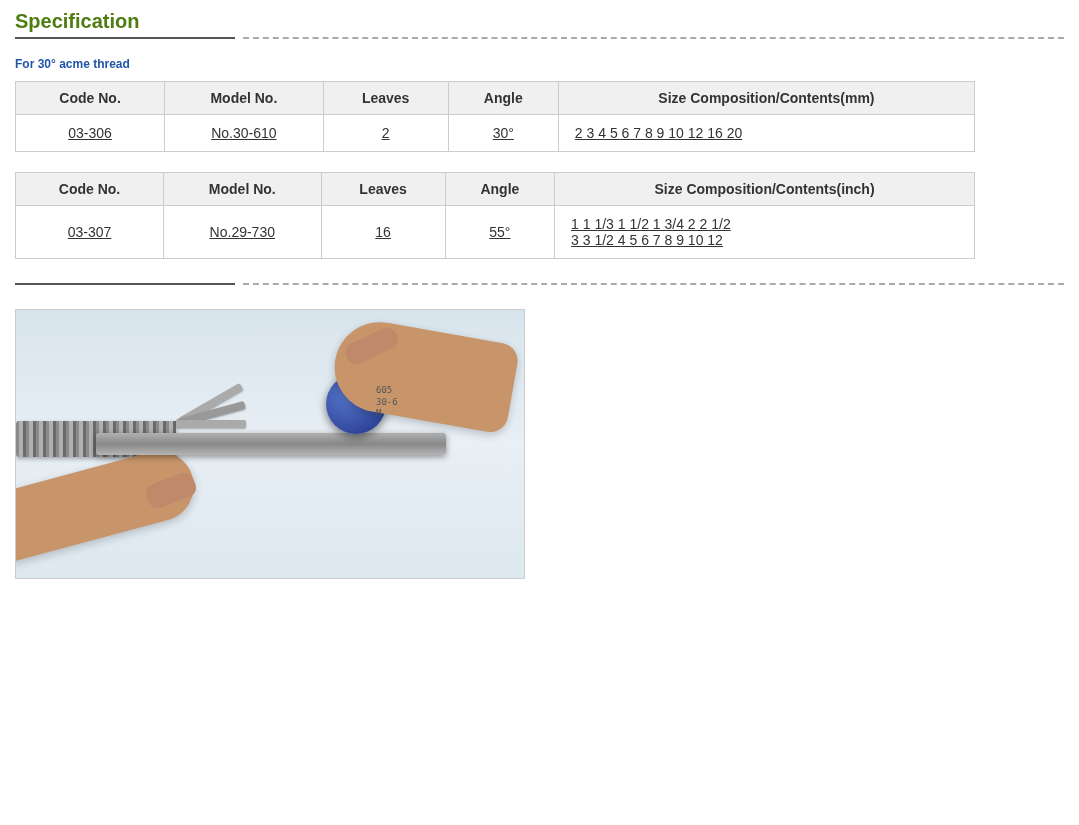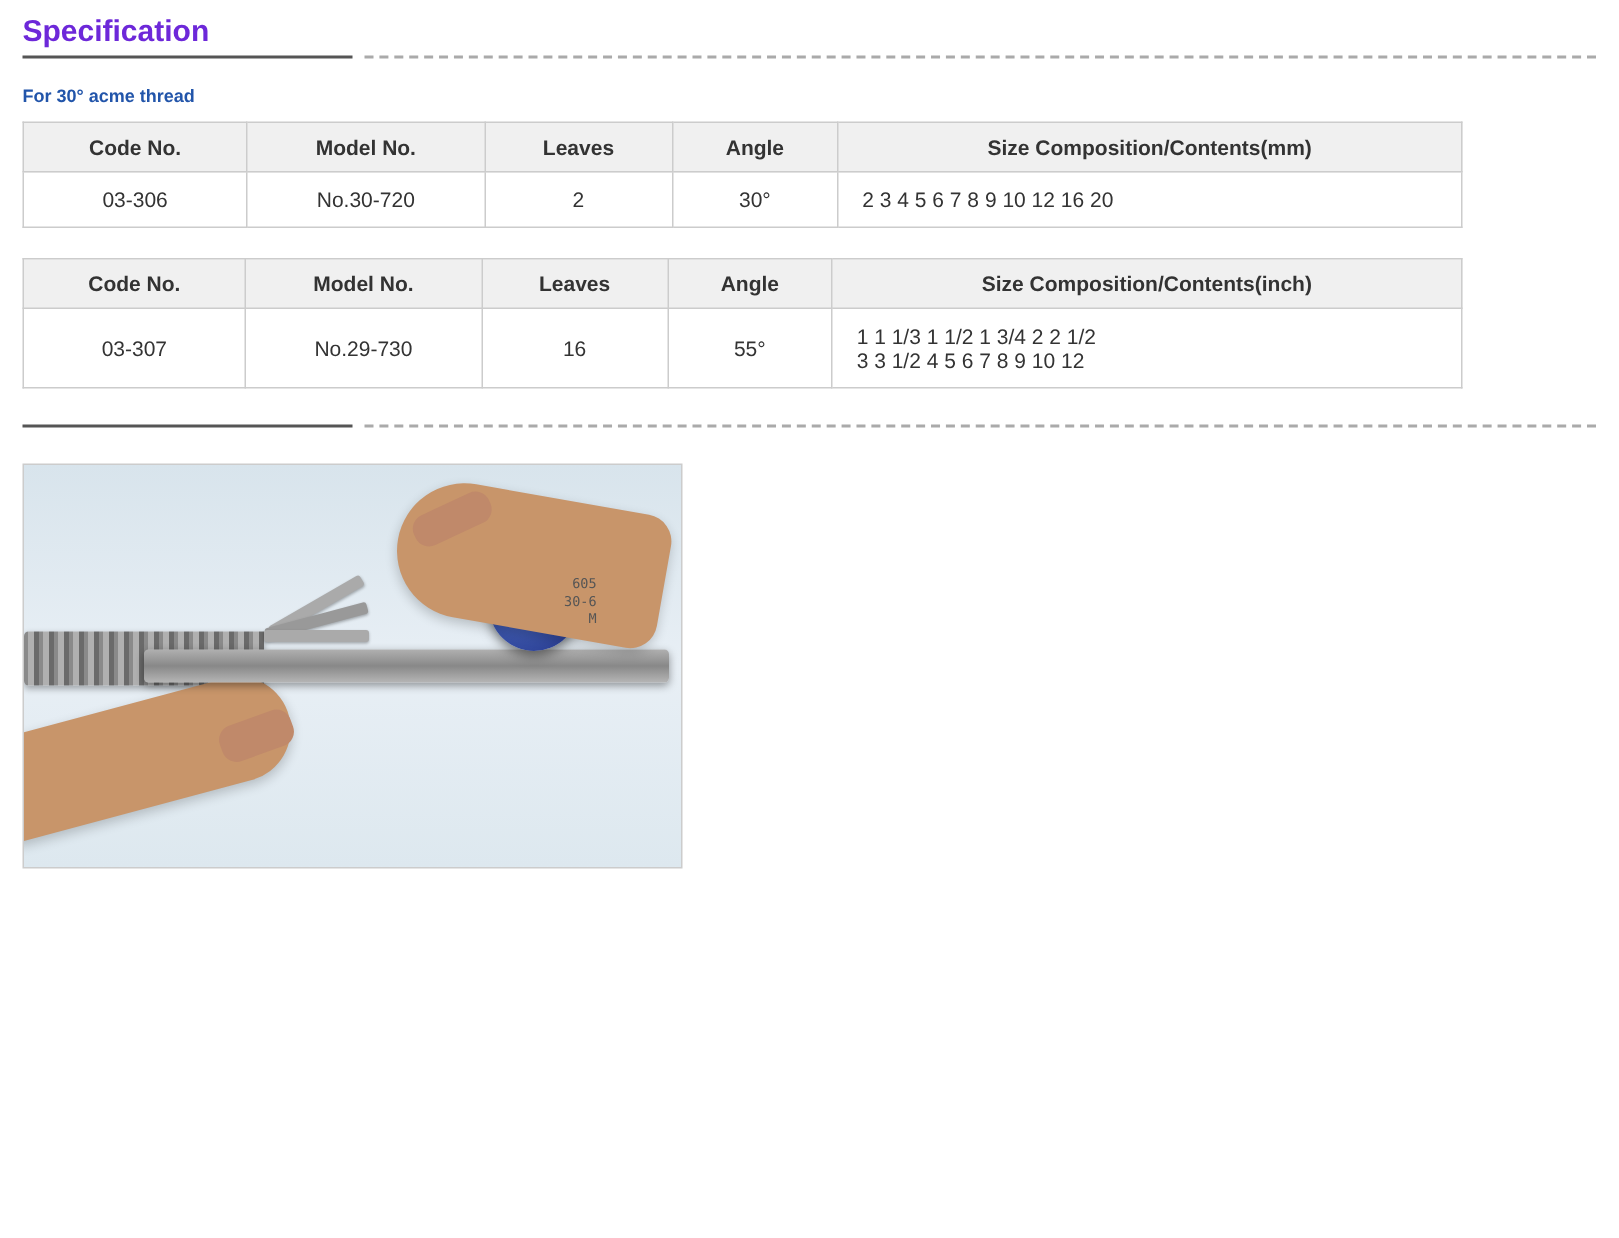--- a/index.html
+++ b/index.html
@@ -8,21 +8,21 @@
       font-size: 14px;
       color: #333;
       background: #fff;
       padding: 10px 15px;
       width: 1079px;
     }
 
     .section-title {
       font-size: 20px;
       font-weight: bold;
-      color: #6d28d9;
+      color: #4d7c0f;
       margin-bottom: 4px;
     }
 
     .section-divider {
       display: flex;
       align-items: center;
       margin-bottom: 18px;
     }
 
     .divider-solid {
@@ -57,40 +57,40 @@
       font-weight: bold;
       text-align: center;
       margin-top: 14px;
     }
 
     table td {
       border: 1px solid #ccc;
       padding: 10px 12px;
       text-align: center;
       vertical-align: middle;
+      text-decoration: underline;
     }
 
     td.size-cell {
       text-align: left;
       padding-left: 16px;
     }
 
     .example-section {
       margin-top: 24px;
     }
 
     .example-image-placeholder {
-      width: 440px;
+      width: 510px;
       height: 270px;
       background: linear-gradient(135deg, #d0d8e0 0%, #b8c4cc 30%, #e8e8e8 60%, #c8d0d8 100%);
       position: relative;
       overflow: hidden;
       margin-top: 24px;
       border: 1px solid #ccc;
-      text-align: right;
     }
   </style>
 </head>
 <body>
 
 <div>
   <h2 class="section-title">Specification</h2>
   <div class="section-divider">
     <div class="divider-solid"></div>
     <div class="divider-dashed"></div>
@@ -104,21 +104,21 @@
           <th>Code No.</th>
           <th>Model No.</th>
           <th>Leaves</th>
           <th>Angle</th>
           <th>Size Composition/Contents(mm)</th>
         </tr>
       </thead>
       <tbody>
         <tr>
           <td>03-306</td>
-          <td>No.30-720</td>
+          <td>No.30-610</td>
           <td>2</td>
           <td>30°</td>
           <td class="size-cell">2  3  4  5  6  7  8  9  10  12  16  20</td>
         </tr>
       </tbody>
     </table>
   </div>
 
   <div>
     <table>

